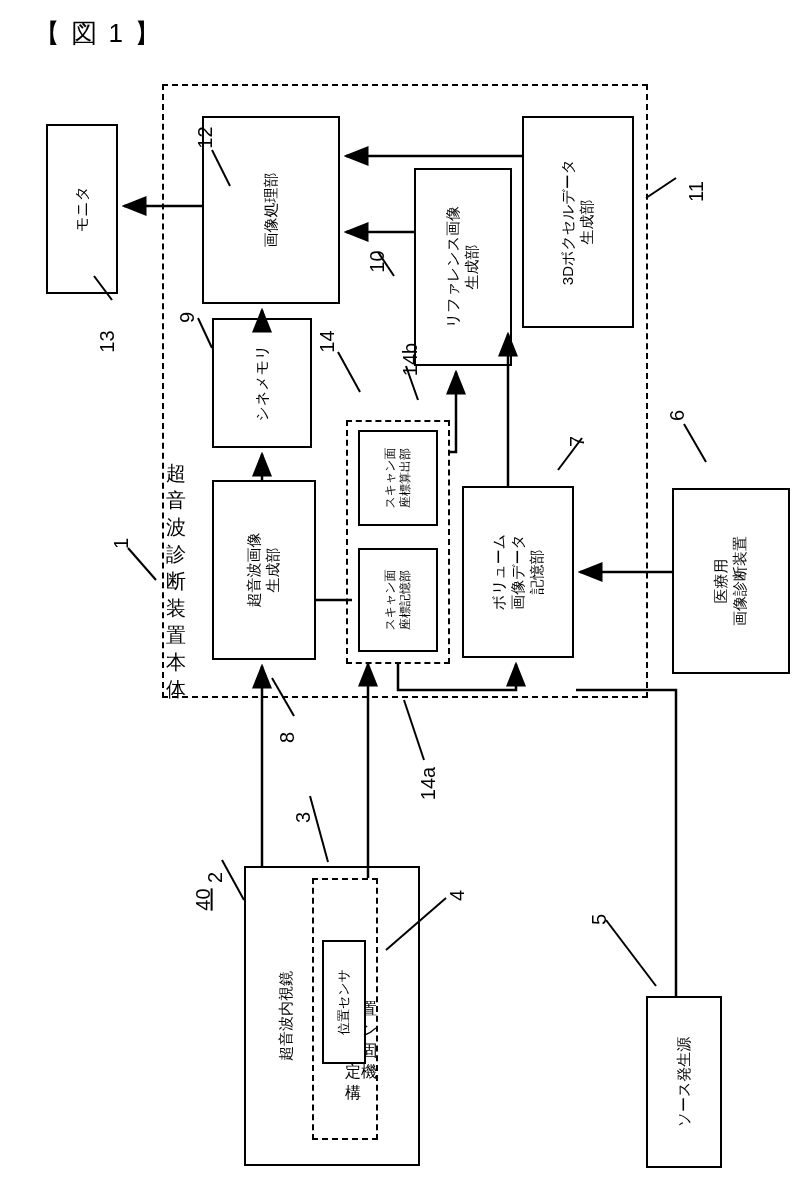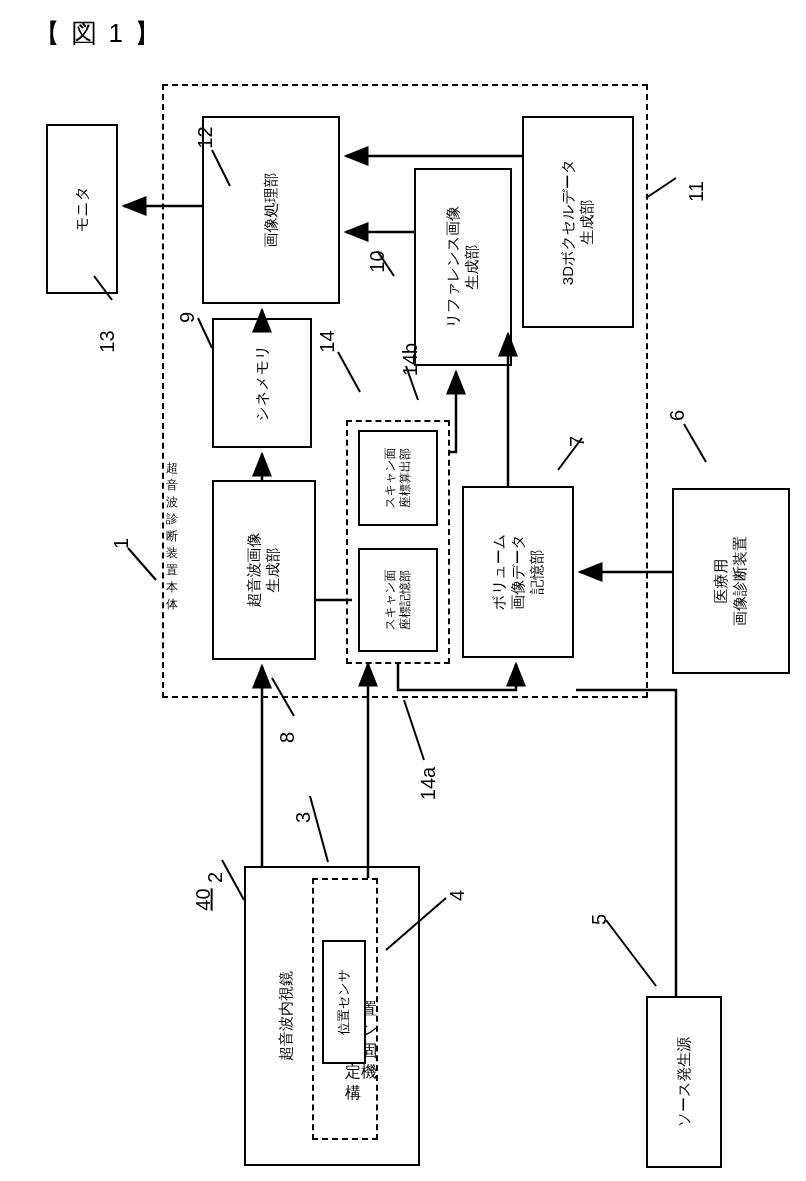--- a/index.html
+++ b/index.html
@@ -109,21 +109,21 @@
   <div class="ref rot" style="left:100px;top:532px;">1</div>
   <div class="ref rot" style="left:266px;top:726px;">8</div>
   <div class="ref rot" style="left:396px;top:772px;">14a</div>
   <div class="ref rot" style="left:282px;top:806px;">3</div>
   <div class="ref rot" style="left:194px;top:866px;">2</div>
   <div class="ref rot" style="left:436px;top:884px;">4</div>
   <div class="ref rot" style="left:578px;top:908px;">5</div>
   <div class="ref rot ul" style="left:176px;top:888px;">40</div>
 
   <div style="position:absolute;left:150px;top:460px;width:22px;height:220px;">
-    <div class="lbl" style="font-size:12px;">超音波診断装置本体</div>
+    <div class="lbl" style="font-size:20px;">超音波診断装置本体</div>
   </div>
 
   <svg class="lines" viewBox="0 0 806 1181">
     <defs>
       <marker id="ah" markerWidth="10" markerHeight="8" refX="9" refY="4" orient="auto">
         <polygon points="0,0 10,4 0,8" fill="#000"></polygon>
       </marker>
     </defs>
     <g stroke="#000" stroke-width="2.5" fill="none">
 

